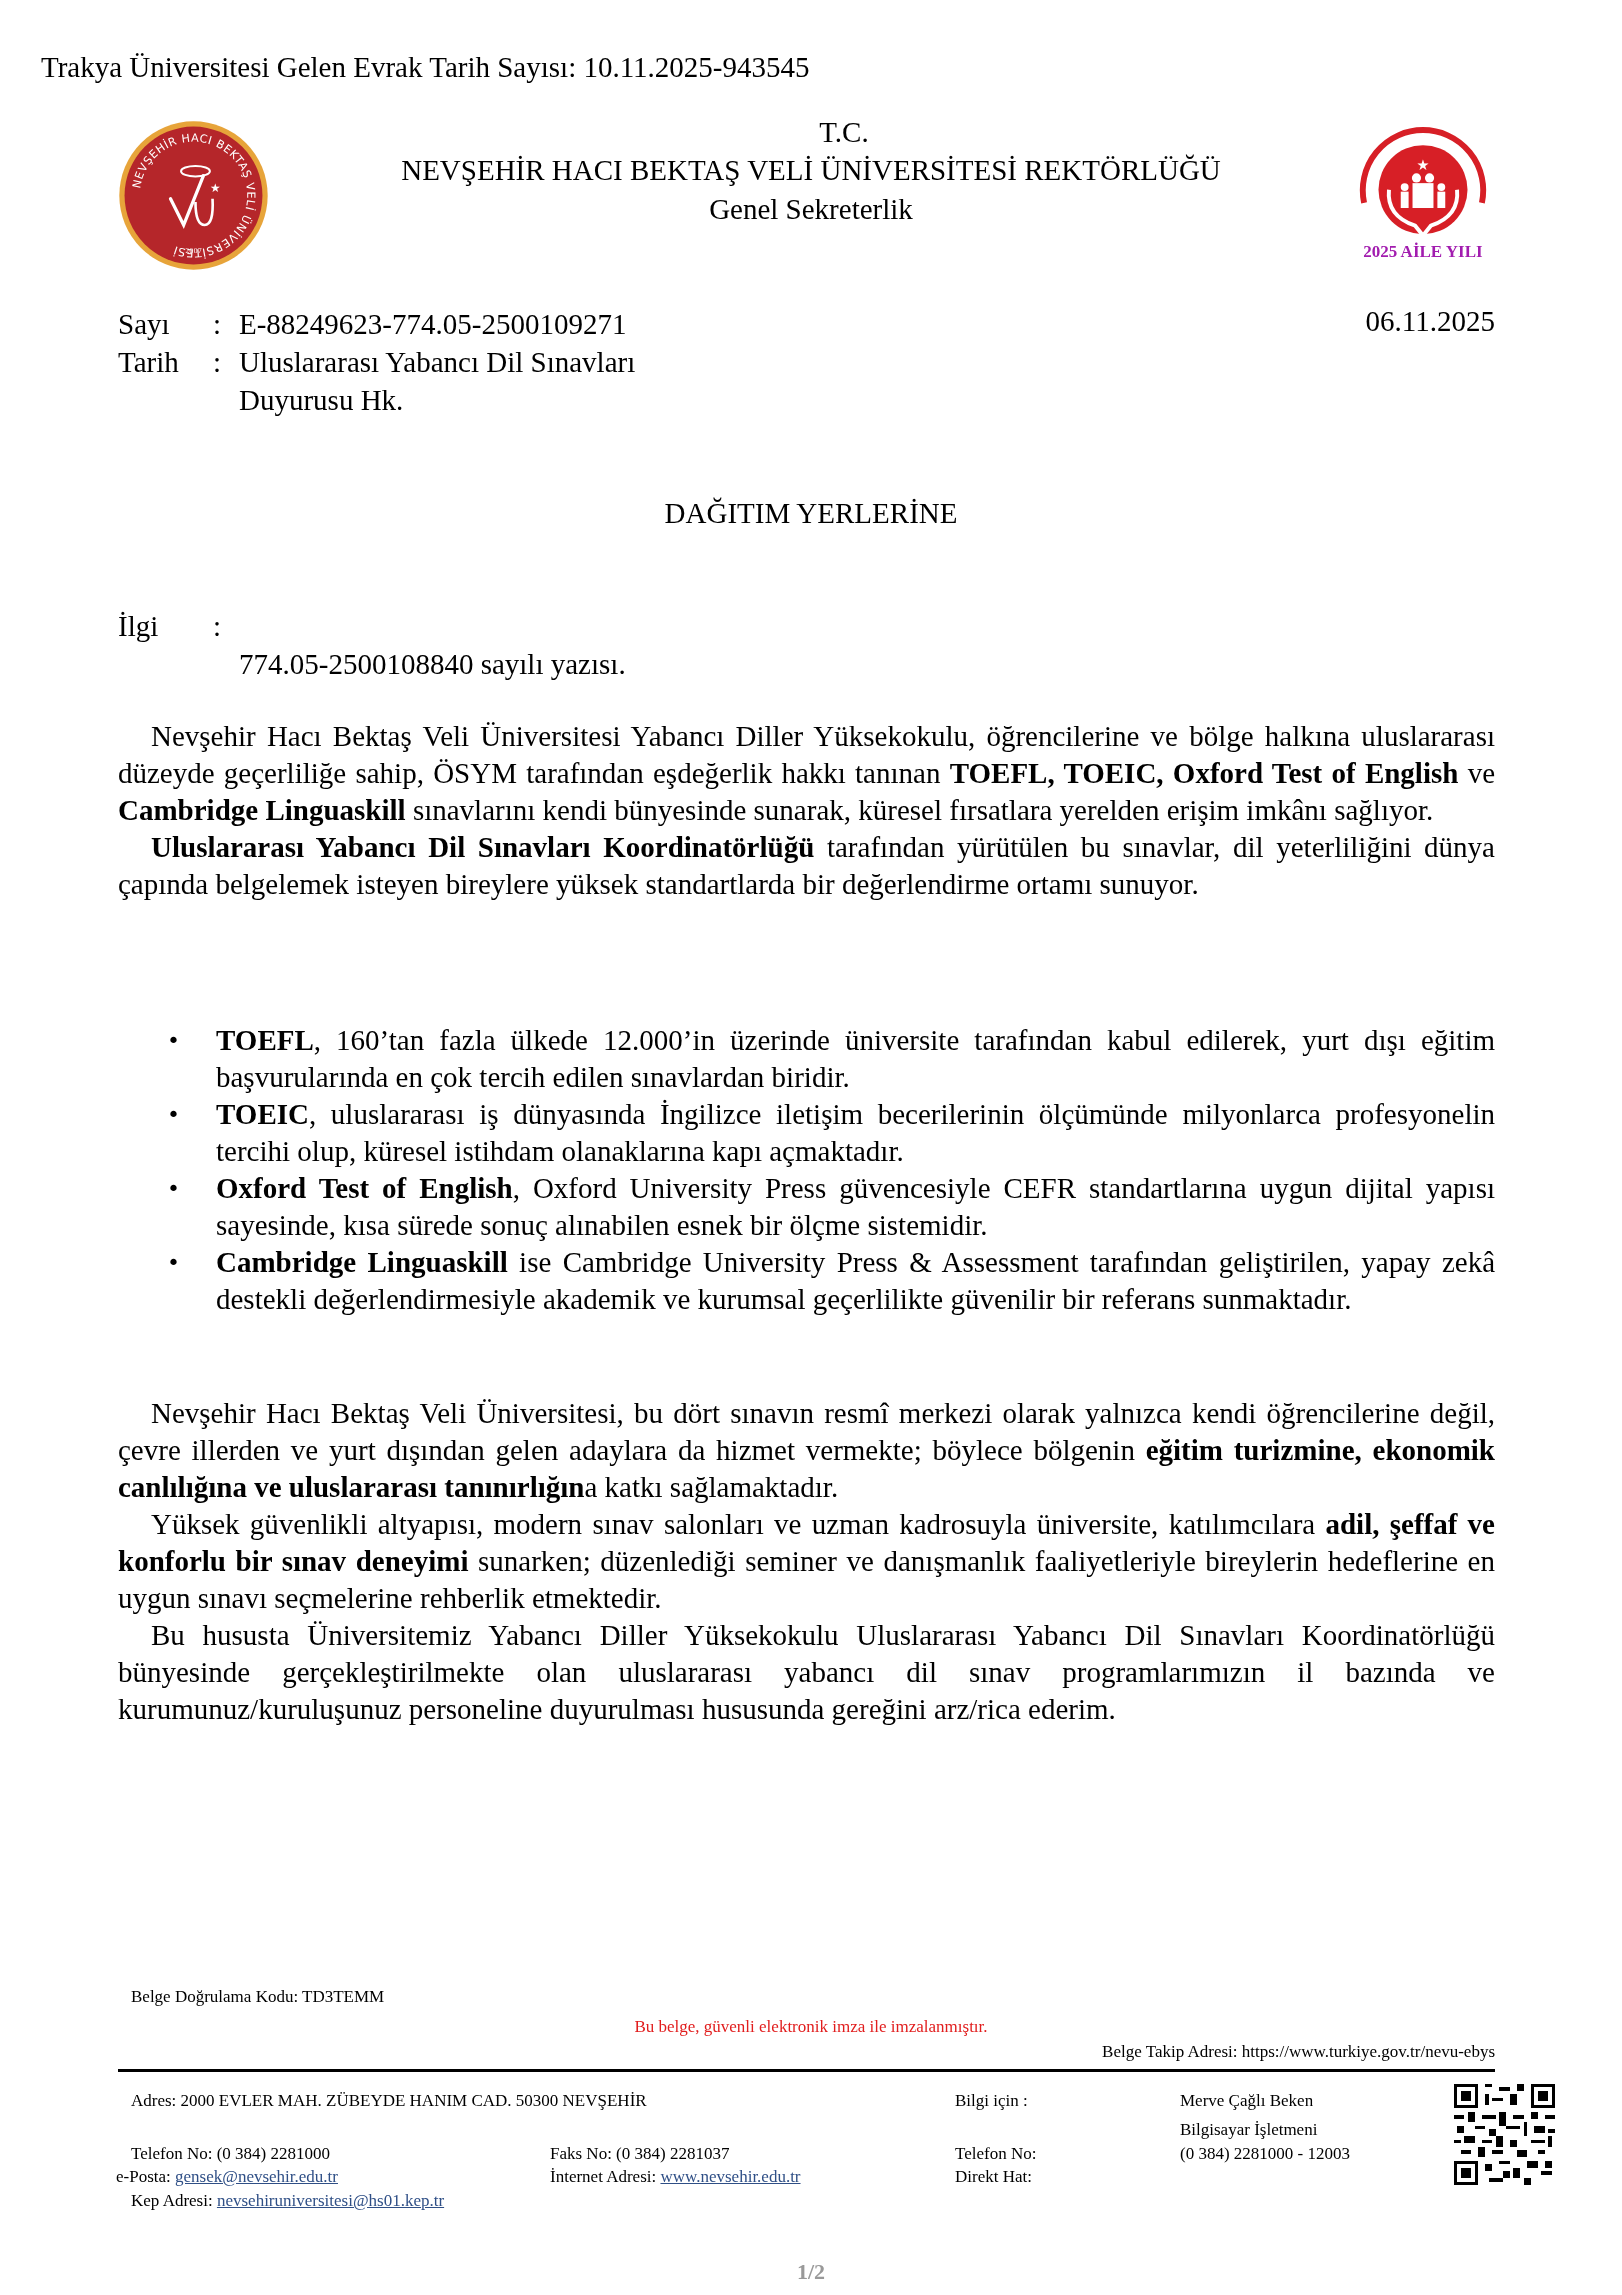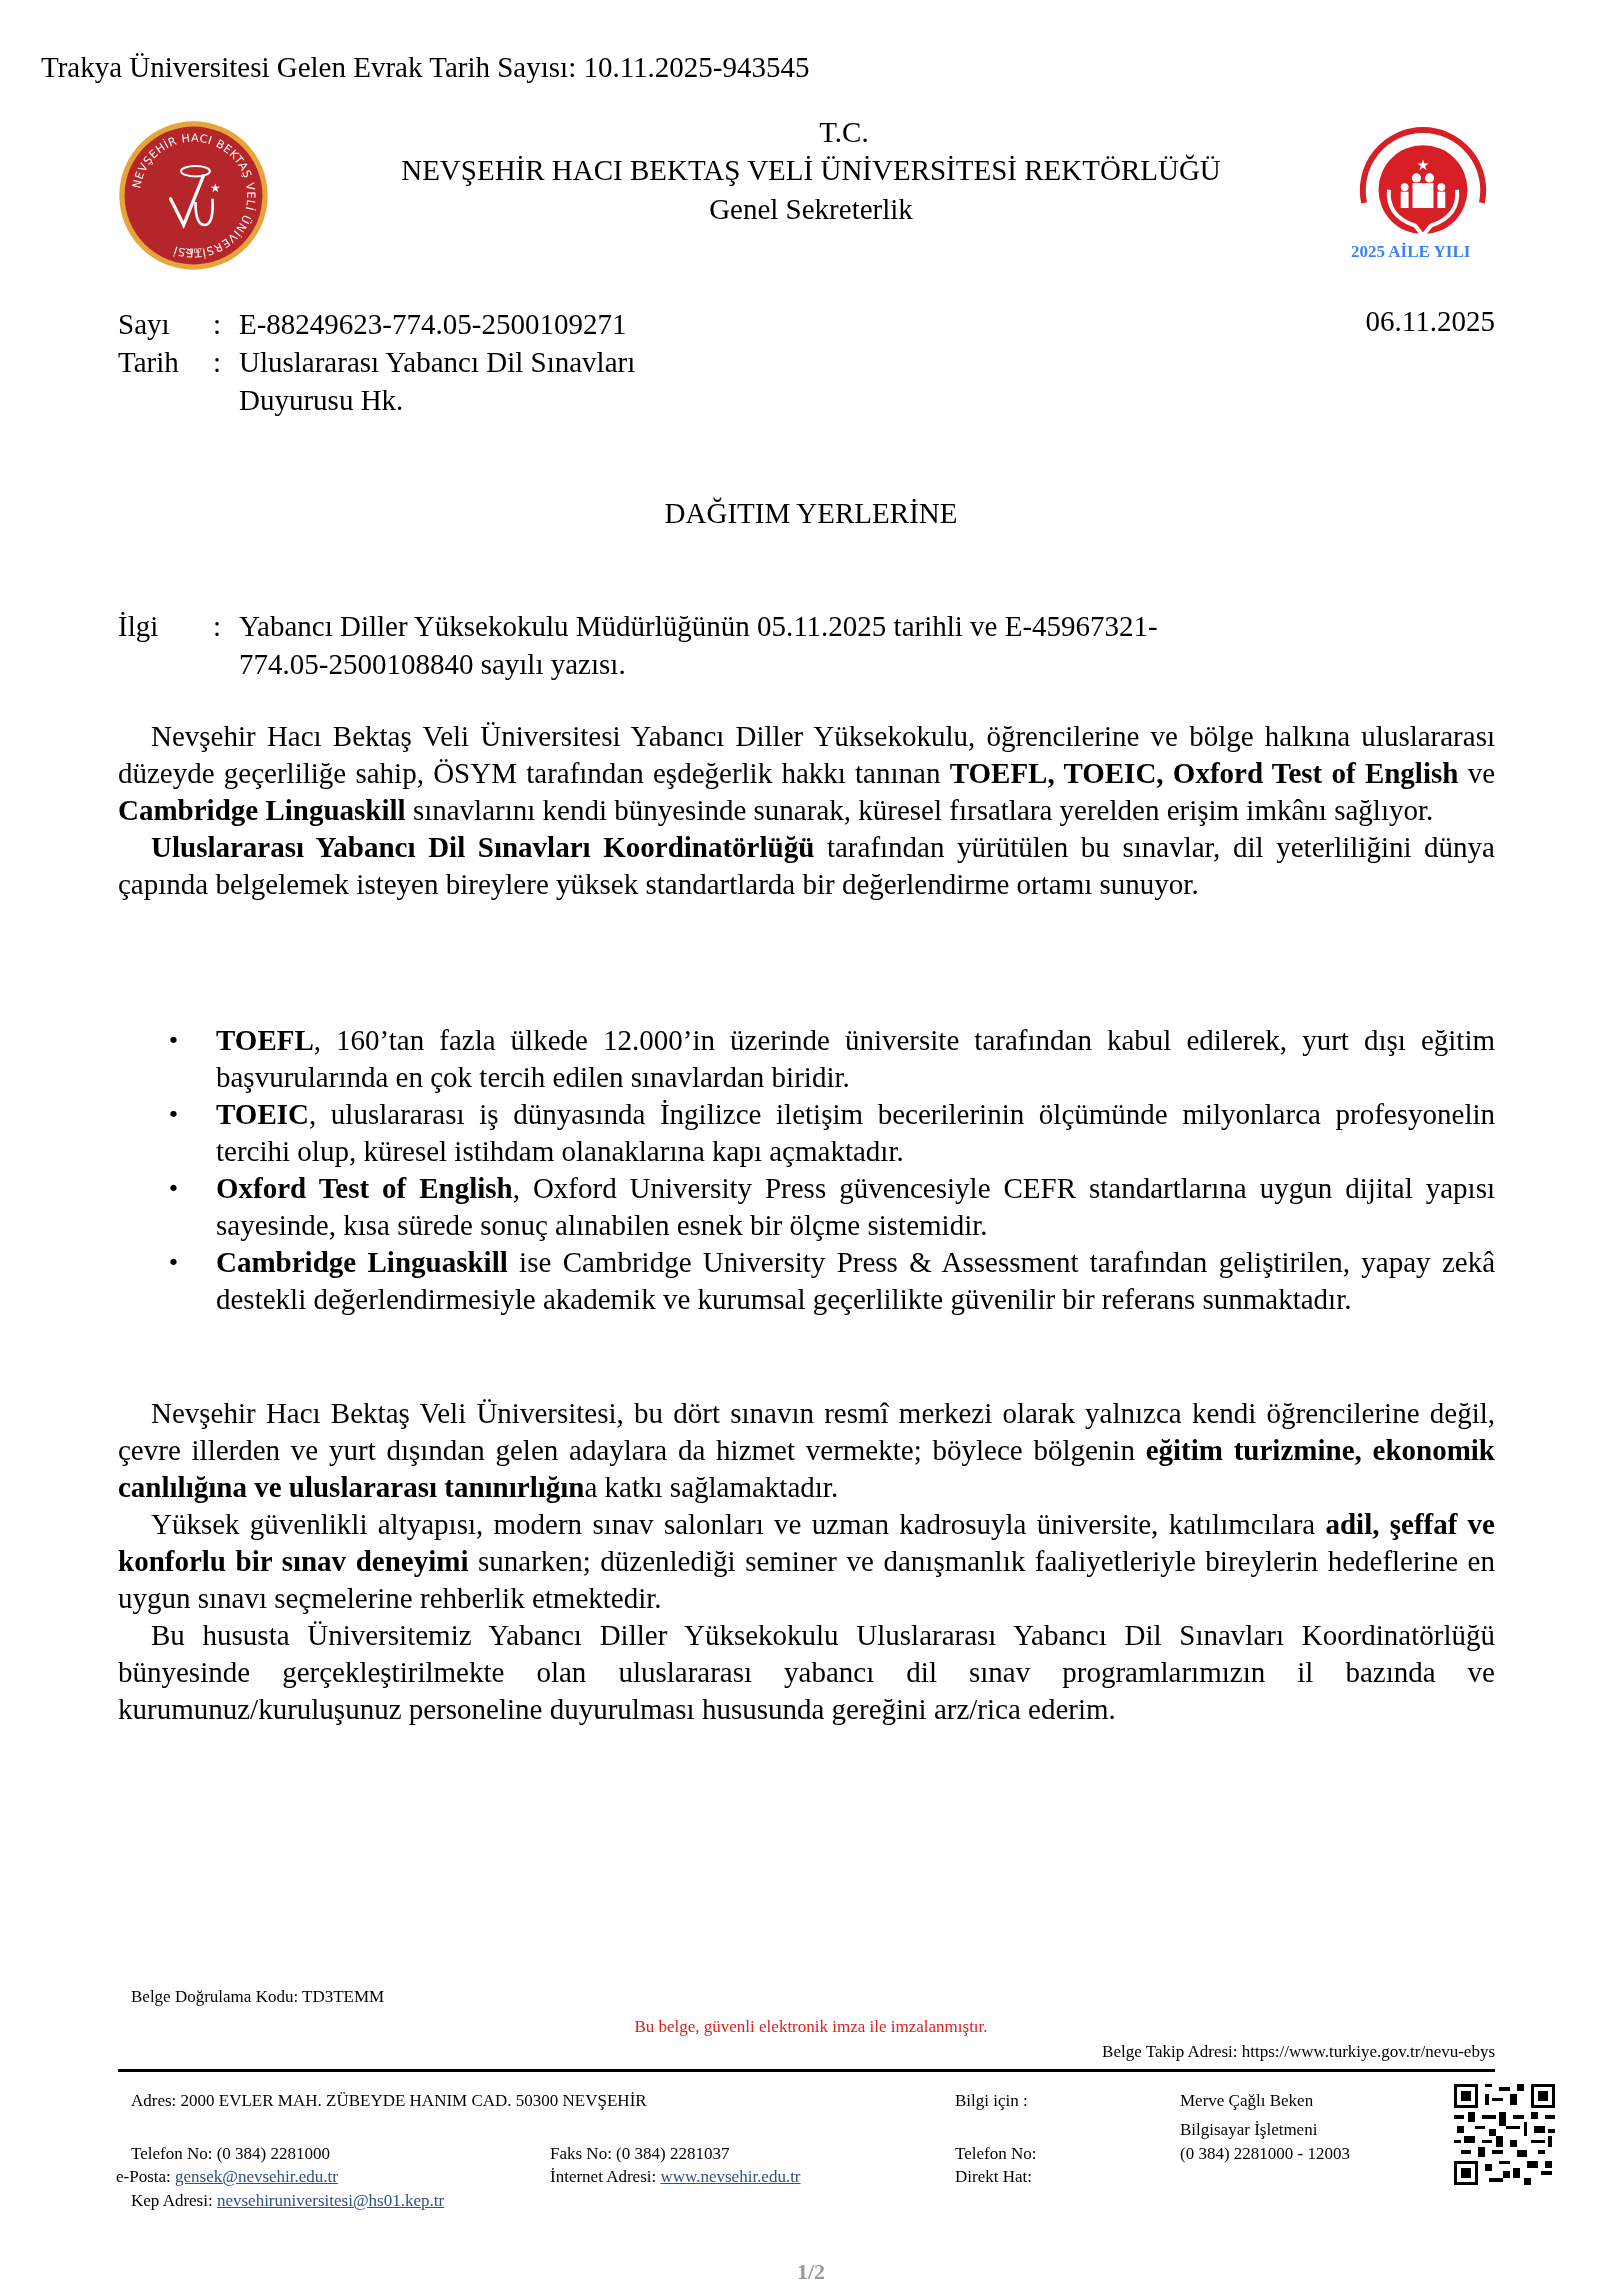--- a/index.html
+++ b/index.html
@@ -75,40 +75,39 @@
     <text x="110" y="70" fill="#fff" font-size="22" text-anchor="middle" font-family="DejaVu Sans, sans-serif">★</text>
     <circle cx="100" cy="82" r="7" fill="#fff"></circle>
       <circle cx="120" cy="82" r="7" fill="#fff"></circle>
     <circle cx="82" cy="96" r="6" fill="#fff"></circle>
       <circle cx="138" cy="96" r="6" fill="#fff"></circle>
     <rect x="94" y="90" width="32" height="38" fill="#fff"></rect>
     <rect x="76" y="103" width="12" height="25" fill="#fff"></rect>
       <rect x="132" y="103" width="12" height="25" fill="#fff"></rect>
     <path d="M58 100 q-4 40 40 55 L110 170 L122 155 q44 -15 40 -55" fill="none" stroke="#fff" stroke-width="6"></path>
   </svg>
-  <div style="color:#3b82f6;font-weight:bold;font-size:17px;font-family:'Liberation Serif',serif;margin-top:1.3px;">2025 AİLE YILI</div>
+  <div style="text-align:center;color:#a21caf;font-weight:bold;font-size:17px;font-family:'Liberation Serif',serif;margin-top:1.3px;">2025 AİLE YILI</div>
 </div>
 
 <div class="abs meta" style="left:0;top:305px;width:1622px;height:79px;">
   <span class="lbl" style="top:0">Sayı</span>
   <span class="col" style="top:0">:</span>
   <span class="val" style="top:0">E-88249623-774.05-2500109271</span>
   <span class="lbl" style="top:38px">Tarih</span>
   <span class="col" style="top:38px">:</span>
   <span class="val" style="top:38px">Uluslararası Yabancı Dil Sınavları</span>
   <span class="val" style="top:76px">Duyurusu Hk.</span>
 </div>
 <div class="abs date">06.11.2025</div>
 
 <div class="abs dagitim">DAĞITIM YERLERİNE</div>
 
 <div class="abs meta" style="left:0;top:607px;width:1622px;height:79px;">
   <span class="lbl" style="top:0">İlgi</span>
   <span class="col" style="top:0">:</span>
-  <span class="val" style="top:0">Yabancı Diller Yüksekokulu Müdürlüğünün 05.11.2025 tarihli ve E-45967321-</span>
   <span class="val" style="top:38px">774.05-2500108840 sayılı yazısı.</span>
 </div>
 
 <div class="abs body-wrap" style="top:718px;">
   <p class="para">
     <span>Nevşehir Hacı Bektaş Veli Üniversitesi Yabancı Diller Yüksekokulu, öğrencilerine ve bölge halkına uluslararası düzeyde geçerliliğe sahip, ÖSYM tarafından eşdeğerlik hakkı tanınan </span><b>TOEFL, TOEIC, Oxford Test of English</b><span> ve </span><b>Cambridge Linguaskill</b><span> sınavlarını kendi bünyesinde sunarak, küresel fırsatlara yerelden erişim imkânı sağlıyor.</span>
   </p>
   <p class="para">
     <b>Uluslararası Yabancı Dil Sınavları Koordinatörlüğü</b><span> tarafından yürütülen bu sınavlar, dil yeterliliğini dünya çapında belgelemek isteyen bireylere yüksek standartlarda bir değerlendirme ortamı sunuyor.</span>
   </p>

